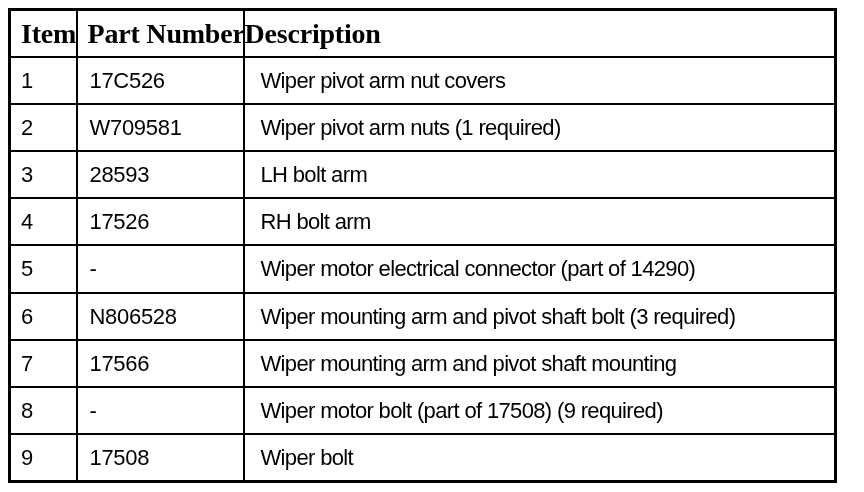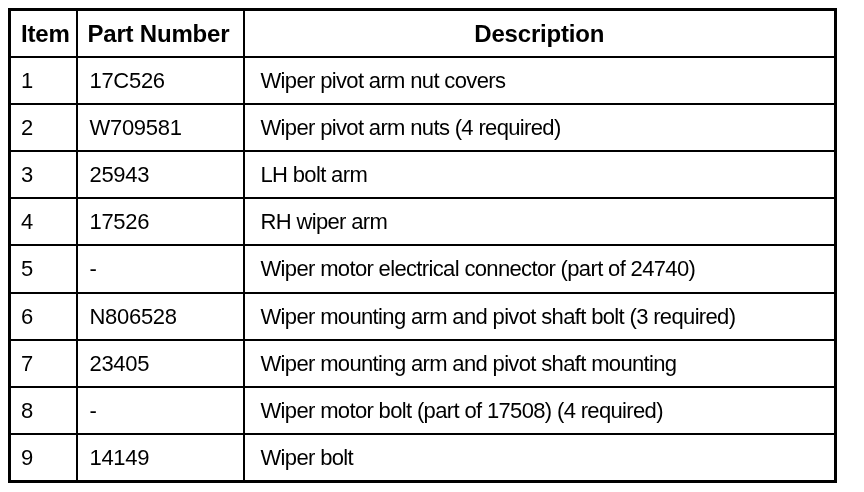--- a/index.html
+++ b/index.html
@@ -48,25 +48,26 @@
     line-height: 1.05;
     font-weight: normal;
     letter-spacing: -0.4px;
     white-space: nowrap;
     overflow: hidden;
     box-sizing: border-box;
   }
   .parts-table thead th {
     font-weight: bold;
     height: 47px;
-    font-size: 24px;
+    font-size: 28px;
     letter-spacing: -0.2px;
+    font-family: Liberation Serif, serif;
   }
   .parts-table thead th.head-desc {
-    text-align: center;
+    text-align: left;
     padding-left: 0;
     padding-right: 0;
   }
   .parts-table td.cell-desc {
     letter-spacing: -0.65px;
     padding-left: 16px;
   }
   .parts-table td.cell-part {
     letter-spacing: -0.3px;
     padding-left: 12px;
@@ -98,52 +99,52 @@
     </thead>
     <tbody>
       <tr>
         <td class="cell-item">1</td>
         <td class="cell-part">17C526</td>
         <td class="cell-desc">Wiper pivot arm nut covers</td>
       </tr>
       <tr>
         <td class="cell-item">2</td>
         <td class="cell-part">W709581</td>
-        <td class="cell-desc">Wiper pivot arm nuts (4 required)</td>
+        <td class="cell-desc">Wiper pivot arm nuts (1 required)</td>
       </tr>
       <tr>
         <td class="cell-item">3</td>
-        <td class="cell-part">25943</td>
+        <td class="cell-part">28593</td>
         <td class="cell-desc">LH bolt arm</td>
       </tr>
       <tr>
         <td class="cell-item">4</td>
         <td class="cell-part">17526</td>
-        <td class="cell-desc">RH wiper arm</td>
+        <td class="cell-desc">RH bolt arm</td>
       </tr>
       <tr>
         <td class="cell-item">5</td>
         <td class="cell-part">-</td>
-        <td class="cell-desc">Wiper motor electrical connector (part of 24740)</td>
+        <td class="cell-desc">Wiper motor electrical connector (part of 14290)</td>
       </tr>
       <tr>
         <td class="cell-item">6</td>
         <td class="cell-part">N806528</td>
         <td class="cell-desc">Wiper mounting arm and pivot shaft bolt (3 required)</td>
       </tr>
       <tr>
         <td class="cell-item">7</td>
-        <td class="cell-part">23405</td>
+        <td class="cell-part">17566</td>
         <td class="cell-desc">Wiper mounting arm and pivot shaft mounting</td>
       </tr>
       <tr>
         <td class="cell-item">8</td>
         <td class="cell-part">-</td>
-        <td class="cell-desc">Wiper motor bolt (part of 17508) (4 required)</td>
+        <td class="cell-desc">Wiper motor bolt (part of 17508) (9 required)</td>
       </tr>
       <tr>
         <td class="cell-item">9</td>
-        <td class="cell-part">14149</td>
+        <td class="cell-part">17508</td>
         <td class="cell-desc">Wiper bolt</td>
       </tr>
     </tbody>
   </table>
 </div>
 
 </body></html>

